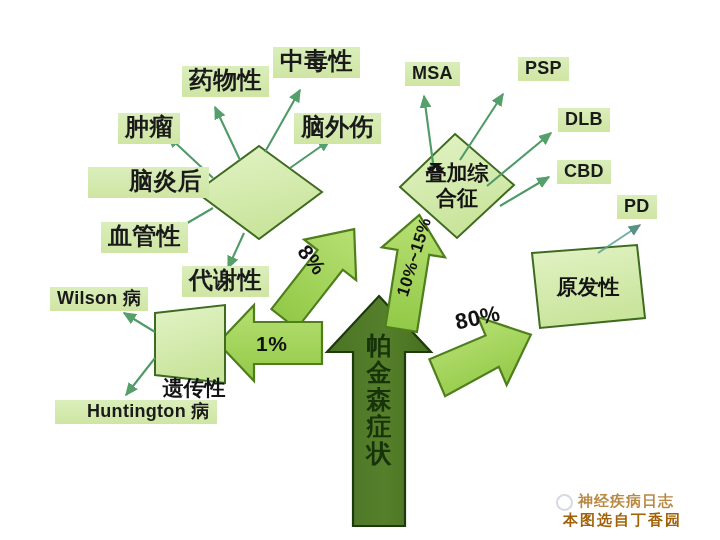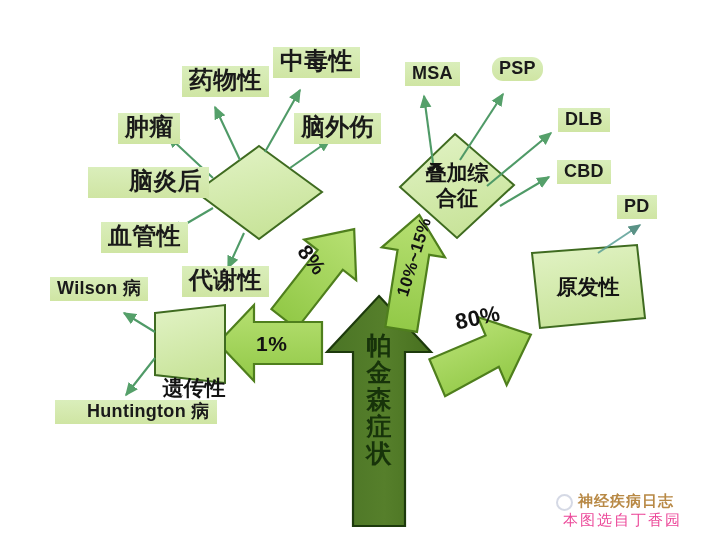--- a/index.html
+++ b/index.html
@@ -86,23 +86,23 @@
     position: absolute;
     color: #a16207;
     font-size: 15px;
     font-weight: bold;
     letter-spacing: 1px;
     white-space: nowrap;
     opacity: 0.75;
   }
   .wm-credit {
     position: absolute;
-    color: #ec4899;
+    color: #a16207;
     font-size: 15px;
-    font-weight: normal;
+    font-weight: bold;
     letter-spacing: 2px;
     white-space: nowrap;
   }
   .wm-dot {
     position: absolute;
     width: 13px;
     height: 13px;
     border: 2px solid #c3c9da;
     border-radius: 50%;
     opacity: 0.7;
@@ -221,29 +221,29 @@
   <div class="node leaf" style="left:118px; top:113px;">肿瘤</div>
 
   <div class="node leaf" style="left:88px; top:167px;padding-left:41px;">脑炎后</div>
 
   <div class="node leaf" style="left:101px; top:222px;">血管性</div>
 
   <div class="node leaf" style="left:182px; top:266px;">代谢性</div>
 
   <div class="node leaf leaf-en" style="left:405px; top:62px;">MSA</div>
 
-  <div class="node leaf leaf-en" style="left:492px; top:57px;border-radius:11px;">PSP</div>
+  <div class="node leaf leaf-en" style="left:518px; top:57px;">PSP</div>
 
   <div class="node leaf leaf-en" style="left:558px; top:108px;">DLB</div>
 
   <div class="node leaf leaf-en" style="left:557px; top:160px;">CBD</div>
 
   <div class="node leaf leaf-en" style="left:617px; top:195px;">PD</div>
 
-  <div class="node leaf leaf-en" style="left:50px; top:277px;">Wilson 病</div>
+  <div class="node leaf leaf-en" style="left:50px; top:287px;">Wilson 病</div>
 
   <div class="node leaf leaf-en" style="left:55px; top:400px;padding-left:32px;">Huntington 病</div>
 
 
   <div class="shape-label" style="left:407px; top:158px; width:100px; height:56px;">叠加综
 合征</div>
 
   <div class="shape-label" style="left:535px; top:270px; width:106px; height:34px;">原发性</div>
 
   <div class="shape-label" style="left:142px; top:327px; width:104px; height:34px;margin-top:44px;">遗传性</div>

